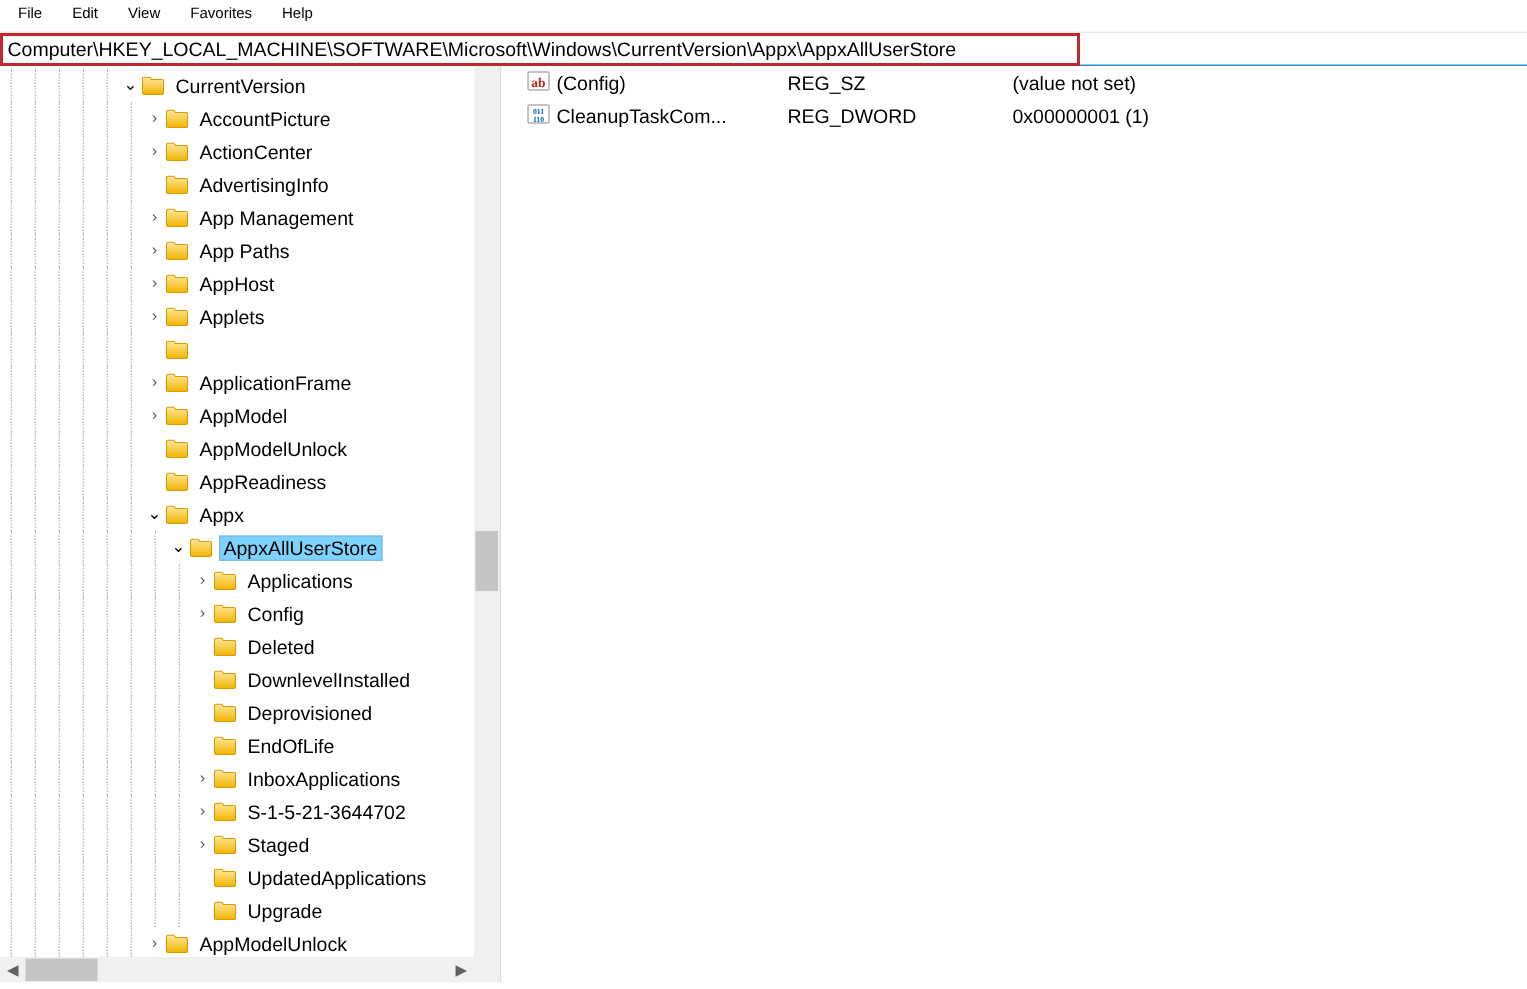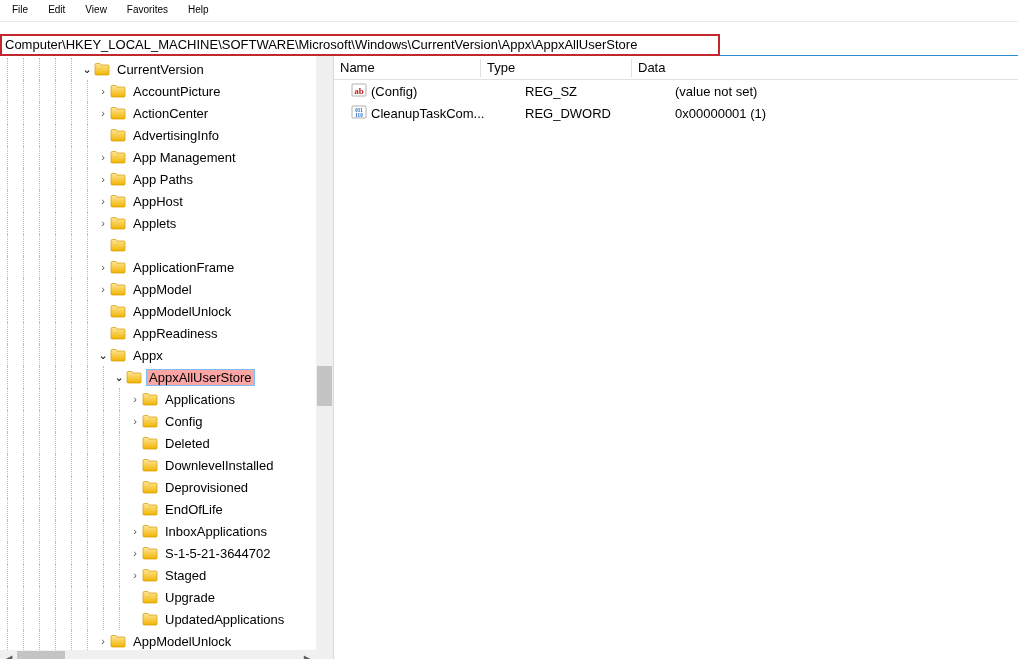--- a/index.html
+++ b/index.html
@@ -33,21 +33,20 @@
     align-items: center;
     width: 720px;
     height: 22px;
     line-height: 16px;
   }
   .address-row {
     display: flex;
     align-items: stretch;
     border-bottom: 1.5px solid #2a8dd4;
     height: 22px;
-    margin-top: 12px;
   }
   .panes {
     display: flex;
     height: calc(659px - 24px - 24px);
   }
   .tree-pane {
     width: 334px;
     border-right: 1px solid #d9d9d9;
     position: relative;
     overflow: hidden;
@@ -84,21 +83,21 @@
   .chev.open { color: #000; }
   .folder-icon {
     width: 16px; height: 14px;
     margin-right: 4px;
     flex-shrink:0;
   }
   .tree-label {
     padding: 1px 3px;
   }
   .tree-label.selected {
-    background: #fca5a5;
+    background: #7dd3fc;
     border: 1px solid #7abdf2;
     padding: 0px 2px;
   }
   .tree-scroll-v {
     position:absolute; right:0; top:0; bottom:17px; width:17px;
     background:#f0f0f0;
   }
   .tree-scroll-v .thumb {
     position:absolute; left:1px; right:1px; top:310px; height:40px;
     background:#c4c4c4;
@@ -844,52 +843,52 @@
           <span class="line-cell">
             <span class="line-v"></span>
           </span>
           <span class="line-cell">
             <span class="line-v"></span>
           </span>
           <span class="chev"></span>
           <svg class="folder-icon" viewBox="0 0 16 14">
             <path d="M1 3 L1 12 Q1 13 2 13 L14 13 Q15 13 15 12 L15 4 Q15 3 14 3 L7 3 L6 1.5 L2 1.5 Q1 1.5 1 3 Z" fill="url(#fg)" stroke="#d49a00" stroke-width="0.7"></path>
           </svg>
+          <span class="tree-label">UpdatedApplications</span>
+        </div>
+        <div class="tree-row">
+          <span class="line-cell">
+            <span class="line-v"></span>
+          </span>
+          <span class="line-cell">
+            <span class="line-v"></span>
+          </span>
+          <span class="line-cell">
+            <span class="line-v"></span>
+          </span>
+          <span class="line-cell">
+            <span class="line-v"></span>
+          </span>
+          <span class="line-cell">
+            <span class="line-v"></span>
+          </span>
+          <span class="line-cell">
+            <span class="line-v"></span>
+          </span>
+          <span class="line-cell">
+            <span class="line-v"></span>
+          </span>
+          <span class="line-cell">
+            <span class="line-v"></span>
+          </span>
+          <span class="chev"></span>
+          <svg class="folder-icon" viewBox="0 0 16 14">
+            <path d="M1 3 L1 12 Q1 13 2 13 L14 13 Q15 13 15 12 L15 4 Q15 3 14 3 L7 3 L6 1.5 L2 1.5 Q1 1.5 1 3 Z" fill="url(#fg)" stroke="#d49a00" stroke-width="0.7"></path>
+          </svg>
           <span class="tree-label">Upgrade</span>
-        </div>
-        <div class="tree-row">
-          <span class="line-cell">
-            <span class="line-v"></span>
-          </span>
-          <span class="line-cell">
-            <span class="line-v"></span>
-          </span>
-          <span class="line-cell">
-            <span class="line-v"></span>
-          </span>
-          <span class="line-cell">
-            <span class="line-v"></span>
-          </span>
-          <span class="line-cell">
-            <span class="line-v"></span>
-          </span>
-          <span class="line-cell">
-            <span class="line-v"></span>
-          </span>
-          <span class="line-cell">
-            <span class="line-v"></span>
-          </span>
-          <span class="line-cell">
-            <span class="line-v"></span>
-          </span>
-          <span class="chev"></span>
-          <svg class="folder-icon" viewBox="0 0 16 14">
-            <path d="M1 3 L1 12 Q1 13 2 13 L14 13 Q15 13 15 12 L15 4 Q15 3 14 3 L7 3 L6 1.5 L2 1.5 Q1 1.5 1 3 Z" fill="url(#fg)" stroke="#d49a00" stroke-width="0.7"></path>
-          </svg>
-          <span class="tree-label">UpdatedApplications</span>
         </div>
         <div class="tree-row">
           <span class="line-cell">
             <span class="line-v"></span>
           </span>
           <span class="line-cell">
             <span class="line-v"></span>
           </span>
           <span class="line-cell">
             <span class="line-v"></span>
@@ -917,27 +916,20 @@
       <div class="btn">◀</div>
       <div class="track">
           <div class="thumb"></div>
         </div>
       <div class="btn">▶</div>
     </div>
     <div class="corner"></div>
   </div>
 
   <div class="list-pane">
-    <div class="list-header">
-      <div class="col name">Name</div>
-      <div class="col-sep"></div>
-      <div class="col type">Type</div>
-      <div class="col-sep"></div>
-      <div class="col data">Data</div>
-    </div>
     <div id="values">
         <div class="list-row">
           <span><svg class="val-icon" viewBox="0 0 16 16">
               <rect x="1" y="2" width="14" height="12" rx="1" fill="#fff" stroke="#b0b0b0"></rect>
               <text x="8" y="12" text-anchor="middle" font-size="9" font-weight="bold" fill="#c02020" font-family="Tahoma">ab</text>
             </svg></span>
           <span class="cell-name">(Config)</span>
           <span class="cell-type">REG_SZ</span>
           <span class="cell-data">(value not set)</span>
         </div>

